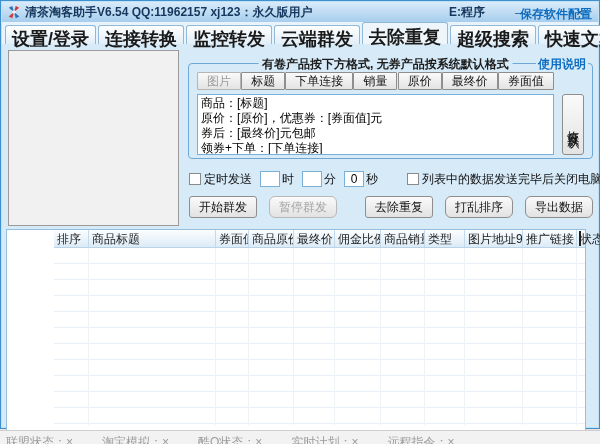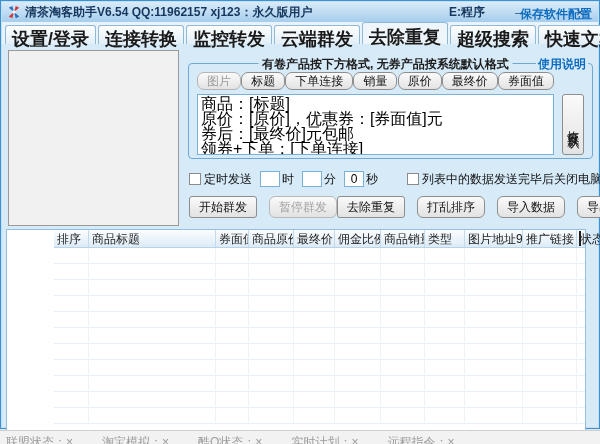--- a/index.html
+++ b/index.html
@@ -35,24 +35,24 @@
 
   
   .format-group { position:absolute; left:187px; top:62px; width:405px; height:96px;
     border:1px solid #6fa8d4; border-radius:4px; }
   .group-legend { position:absolute; top:-8px; left:50%; transform:translateX(-52%);
     background:#d6eaf8; padding:0 4px; font-size:12px; font-weight:bold; color:#1c1c1c; white-space:nowrap; }
   .help-link { position:absolute; top:-8px; right:4px; background:#d6eaf8; padding:0 2px;
     font-size:12px; font-weight:bold; color:#0d6cc0; }
   .insert-row { position:absolute; top:8px; left:8px; right:38px; display:flex; justify-content:space-between; }
   .btn-small { height:18px; padding:0 9px; font-size:12px; color:#111; line-height:16px;
-    background:linear-gradient(#fafafa,#e3e3e3); border:1px solid #8e8e8e; border-radius:7px; white-space:nowrap; }
+    background:linear-gradient(#fafafa,#e3e3e3); border:1px solid #8e8e8e; border-radius:1px; white-space:nowrap; }
   .btn-small.disabled { color:#9d9d9d; border-color:#b5b5b5; }
   .template-box { position:absolute; top:30px; left:8px; right:38px; bottom:3px;
-    background:#fff; border:1px solid #7ab0d8; font-size:16px; line-height:15px;
+    background:#fff; border:1px solid #7ab0d8; font-size:12px; line-height:15px;
     padding:1px 3px; color:#000; white-space:pre-line; overflow:hidden; }
   .restore-btn { position:absolute; top:30px; right:8px; bottom:3px; width:22px;
     background:linear-gradient(#fafafa,#e3e3e3); border:1px solid #8e8e8e; border-radius:3px;
     font-size:12px; color:#111; writing-mode:vertical-rl; text-orientation:upright;
     display:flex; align-items:center; justify-content:center; letter-spacing:2px; }
 
   
   .timer-row { position:absolute; left:188px; top:169px; width:404px; height:18px;
     display:flex; align-items:center; font-size:12px; color:#111; }
   .checkbox { width:12px; height:12px; background:#fff; border:1px solid #8a8a8a; margin-right:3px; flex:0 0 auto; }
@@ -165,21 +165,20 @@
         <span>列表中的数据发送完毕后关闭电脑</span>
       </span>
       <button class="speed-btn">群发速度点此设置</button>
     </div>
 
     <div class="action-row">
       <button class="btn">开始群发</button>
       <button class="btn disabled gap">暂停群发</button>
       <button class="btn pushright">去除重复</button>
       <button class="btn gap">打乱排序</button>
-      <button class="btn gap">导入数据</button>
       <button class="btn gap">导出数据</button>
     </div>
 
     <div class="table-wrap">
       <div class="thead">
         <span class="th c0">排序</span>
         <span class="th c1">商品标题</span>
         <span class="th c2">券面值</span>
         <span class="th c3">商品原价</span>
         <span class="th c4">最终价</span>

